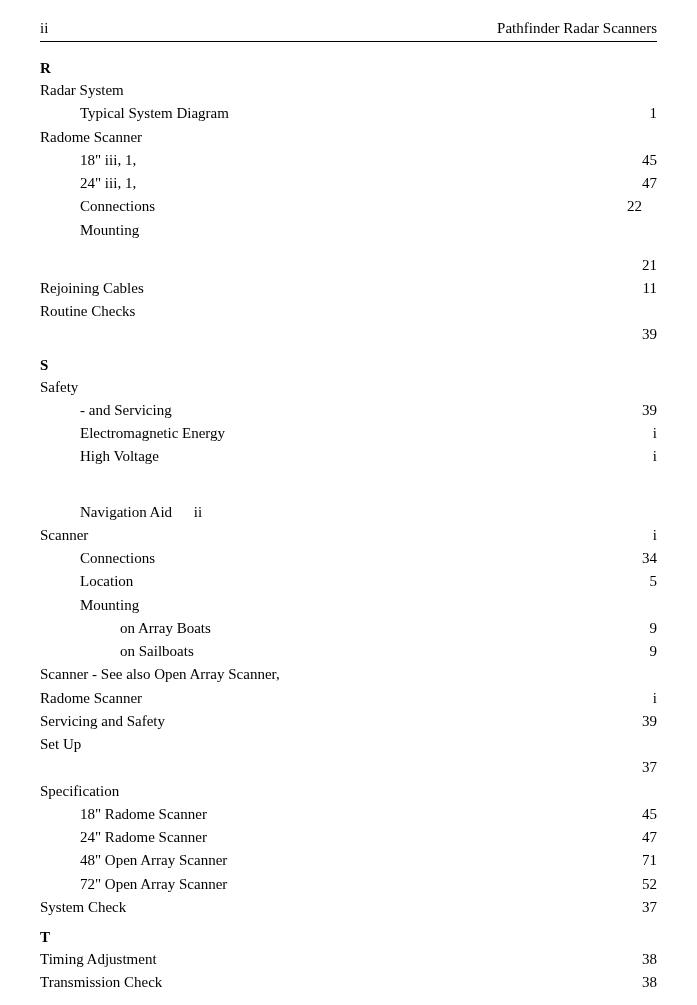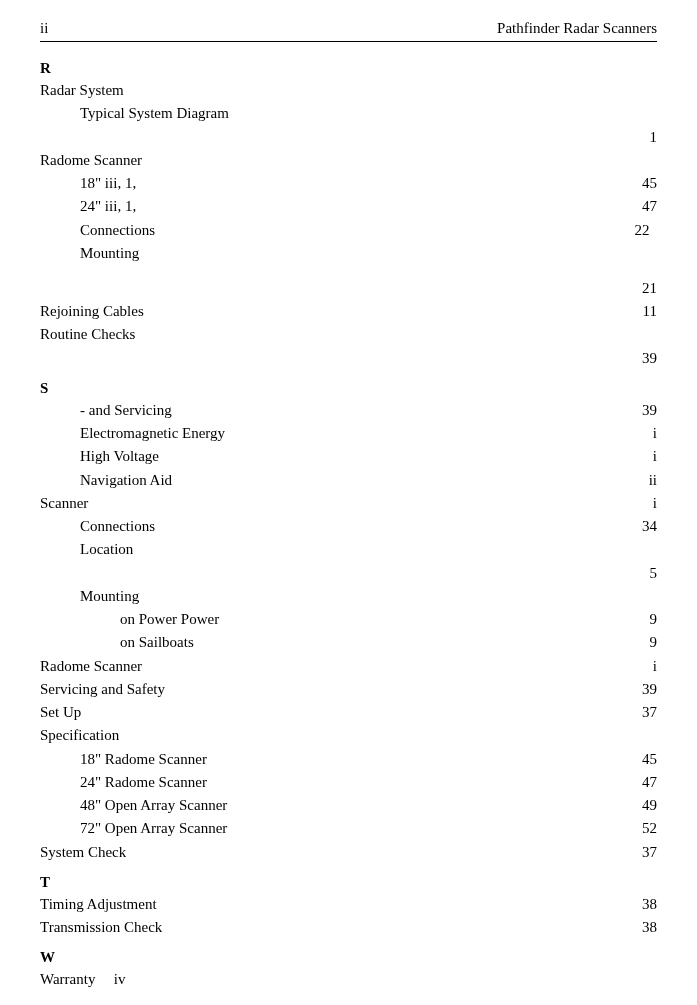--- a/index.html
+++ b/index.html
@@ -40,117 +40,123 @@
 <div class="header-row">
   <span>ii</span>
   <span>Pathfinder Radar Scanners</span>
 </div>
 
 <div id="index-content">
     <div class="section-letter">R</div>
     <div style="padding-left: 0px; display: flex; justify-content: space-between; line-height: 1.55;">
       <span>Radar System</span>
     </div>
-    <div style="padding-left: 40px; display: flex; justify-content: space-between; line-height: 1.55; flex-direction: column;">
+    <div style="padding-left: 40px; display: flex; justify-content: space-between; line-height: 1.55;">
       <span>Typical System Diagram</span>
       <span style="min-width: 30px; text-align: right;">1</span>
     </div>
     <div style="padding-left: 0px; display: flex; justify-content: space-between; line-height: 1.55;">
       <span>Radome Scanner</span>
     </div>
     <div style="padding-left: 40px; display: flex; justify-content: space-between; line-height: 1.55;">
       <span>18" iii, 1,</span>
       <span style="min-width: 30px; text-align: right;">45</span>
     </div>
     <div style="padding-left: 40px; display: flex; justify-content: space-between; line-height: 1.55;">
       <span>24" iii, 1,</span>
       <span style="min-width: 30px; text-align: right;">47</span>
     </div>
     <div style="padding-left: 40px; display: flex; justify-content: space-between; line-height: 1.55;">
       <span>Connections</span>
-      <span style="min-width: 30px; text-align: center;">22</span>
+      <span style="min-width: 30px; text-align: left;">22</span>
     </div>
     <div style="padding-left: 40px; display: flex; justify-content: space-between; line-height: 1.55;">
       <span>Mounting</span>
       <span style="min-width: 30px; text-align: right; margin-top: 35px;">21</span>
     </div>
     <div style="padding-left: 0px; display: flex; justify-content: space-between; line-height: 1.55;">
       <span>Rejoining Cables</span>
       <span style="min-width: 30px; text-align: right;">11</span>
     </div>
     <div style="padding-left: 0px; display: flex; justify-content: space-between; line-height: 1.55; flex-direction: column;">
       <span>Routine Checks</span>
       <span style="min-width: 30px; text-align: right;">39</span>
     </div>
     <div class="section-letter">S</div>
+    <div style="padding-left: 0px; display: flex; justify-content: space-between; line-height: 1.55;">
+      <span>Safety</span>
+    </div>
     <div style="padding-left: 40px; display: flex; justify-content: space-between; line-height: 1.55;">
       <span>- and Servicing</span>
       <span style="min-width: 30px; text-align: right;">39</span>
     </div>
     <div style="padding-left: 40px; display: flex; justify-content: space-between; line-height: 1.55;">
       <span>Electromagnetic Energy</span>
       <span style="min-width: 30px; text-align: right;">i</span>
     </div>
     <div style="padding-left: 40px; display: flex; justify-content: space-between; line-height: 1.55;">
       <span>High Voltage</span>
       <span style="min-width: 30px; text-align: right;">i</span>
     </div>
-    <div style="padding-left: 40px; display: flex; justify-content: space-between; line-height: 1.55;">
+    <div style="padding-left: 40px; display: flex; line-height: 1.55; margin-top: 32px;">
       <span>Navigation Aid</span>
       <span style="min-width: 30px; text-align: right;">ii</span>
     </div>
     <div style="padding-left: 0px; display: flex; justify-content: space-between; line-height: 1.55;">
       <span>Scanner</span>
       <span style="min-width: 30px; text-align: right;">i</span>
     </div>
     <div style="padding-left: 40px; display: flex; justify-content: space-between; line-height: 1.55;">
       <span>Connections</span>
       <span style="min-width: 30px; text-align: right;">34</span>
     </div>
-    <div style="padding-left: 40px; display: flex; justify-content: space-between; line-height: 1.55; flex-direction: column;">
+    <div style="padding-left: 40px; display: flex; justify-content: space-between; line-height: 1.55;">
       <span>Location</span>
       <span style="min-width: 30px; text-align: right;">5</span>
     </div>
     <div style="padding-left: 40px; display: flex; justify-content: space-between; line-height: 1.55;">
       <span>Mounting</span>
     </div>
     <div style="padding-left: 80px; display: flex; justify-content: space-between; line-height: 1.55;">
-      <span>on Power Power</span>
+      <span>on Array Boats</span>
       <span style="min-width: 30px; text-align: right;">9</span>
     </div>
     <div style="padding-left: 80px; display: flex; justify-content: space-between; line-height: 1.55;">
       <span>on Sailboats</span>
       <span style="min-width: 30px; text-align: right;">9</span>
+    </div>
+    <div style="padding-left: 0px; display: flex; justify-content: space-between; line-height: 1.55;">
+      <span>Scanner - See also Open Array Scanner,</span>
     </div>
     <div style="padding-left: 0px; display: flex; justify-content: space-between; line-height: 1.55;">
       <span>Radome Scanner</span>
       <span style="min-width: 30px; text-align: right;">i</span>
     </div>
     <div style="padding-left: 0px; display: flex; justify-content: space-between; line-height: 1.55;">
       <span>Servicing and Safety</span>
       <span style="min-width: 30px; text-align: right;">39</span>
     </div>
-    <div style="padding-left: 0px; display: flex; justify-content: space-between; line-height: 1.55;">
+    <div style="padding-left: 0px; display: flex; line-height: 1.55; flex-direction: column;">
       <span>Set Up</span>
       <span style="min-width: 30px; text-align: right;">37</span>
     </div>
     <div style="padding-left: 0px; display: flex; justify-content: space-between; line-height: 1.55;">
       <span>Specification</span>
     </div>
     <div style="padding-left: 40px; display: flex; justify-content: space-between; line-height: 1.55;">
       <span>18" Radome Scanner</span>
       <span style="min-width: 30px; text-align: right;">45</span>
     </div>
     <div style="padding-left: 40px; display: flex; justify-content: space-between; line-height: 1.55;">
       <span>24" Radome Scanner</span>
       <span style="min-width: 30px; text-align: right;">47</span>
     </div>
     <div style="padding-left: 40px; display: flex; justify-content: space-between; line-height: 1.55;">
       <span>48" Open Array Scanner</span>
-      <span style="min-width: 30px; text-align: right;">49</span>
+      <span style="min-width: 30px; text-align: right;">71</span>
     </div>
     <div style="padding-left: 40px; display: flex; justify-content: space-between; line-height: 1.55;">
       <span>72" Open Array Scanner</span>
       <span style="min-width: 30px; text-align: right;">52</span>
     </div>
     <div style="padding-left: 0px; display: flex; justify-content: space-between; line-height: 1.55;">
       <span>System Check</span>
       <span style="min-width: 30px; text-align: right;">37</span>
     </div>
     <div class="section-letter">T</div>

